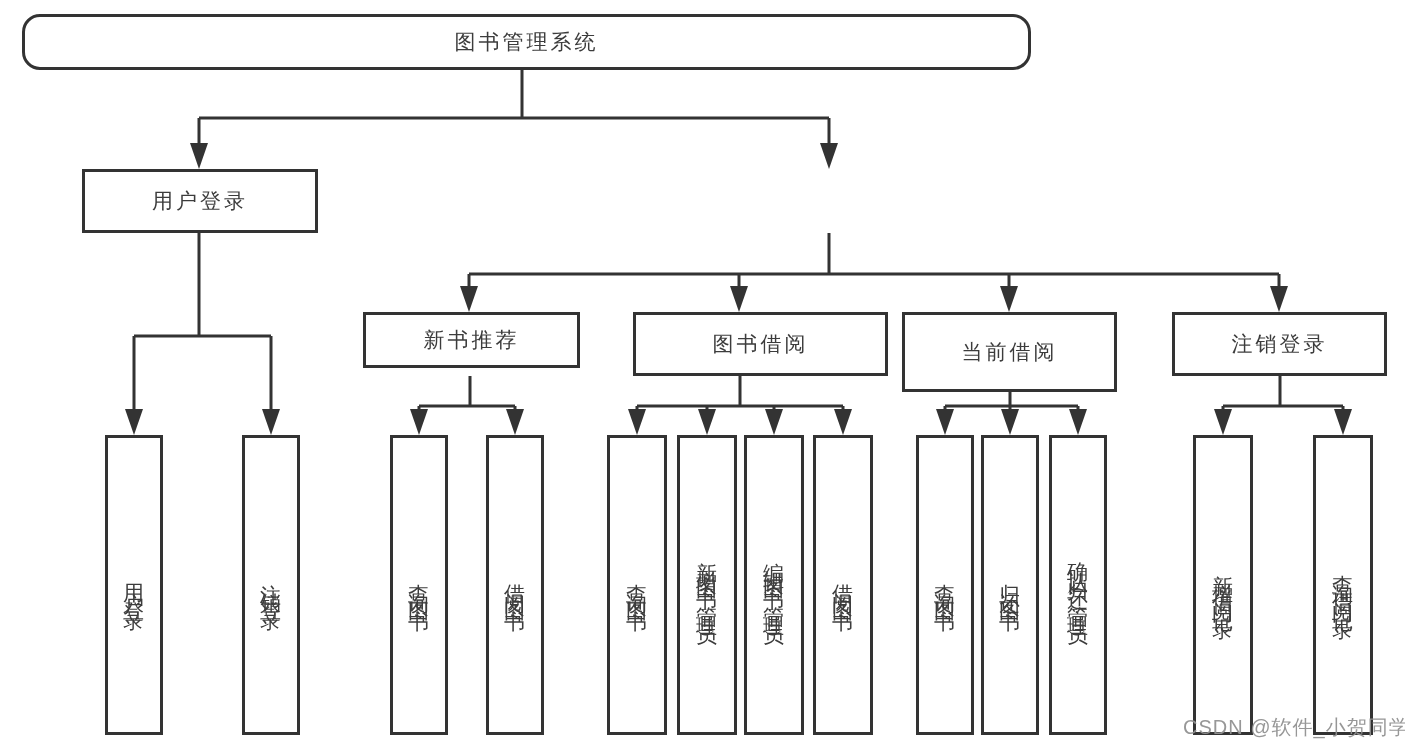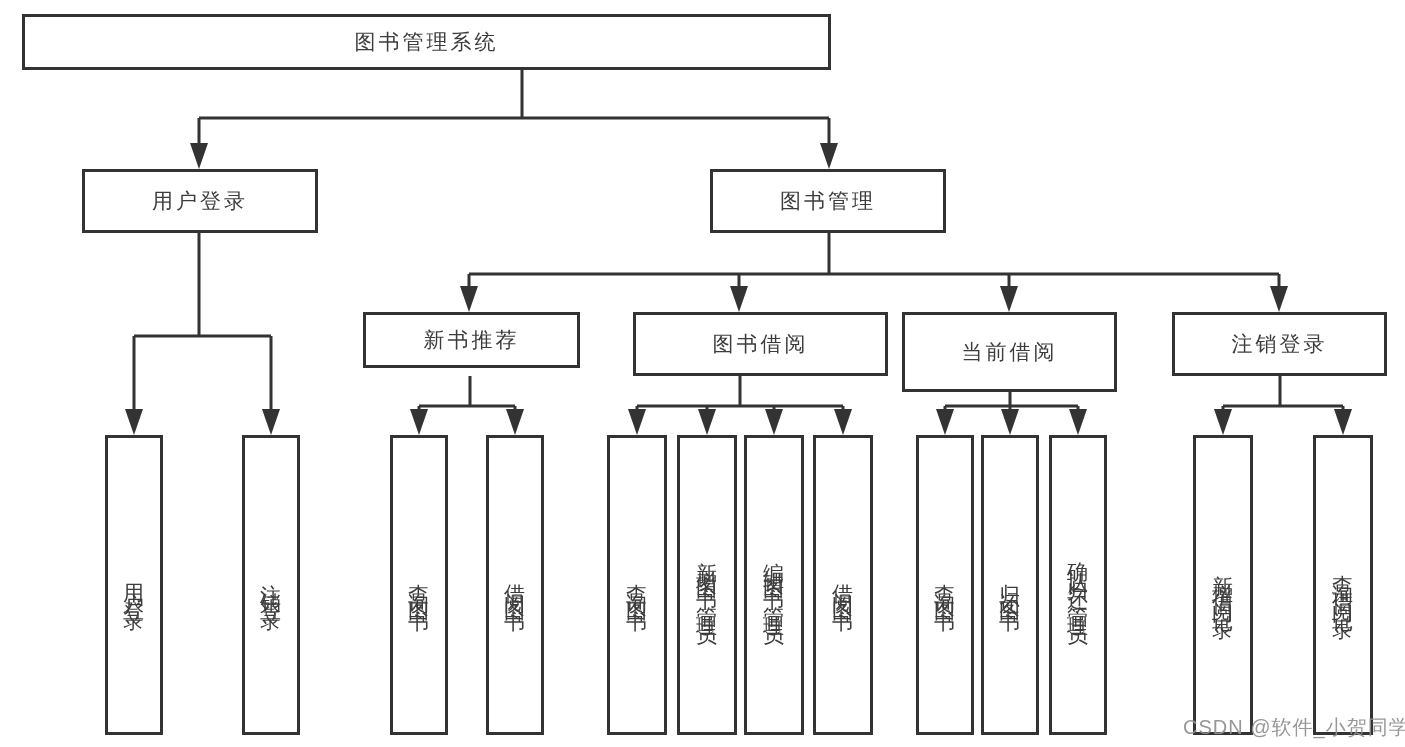--- a/index.html
+++ b/index.html
@@ -91,29 +91,26 @@
       <polygon points="765,409 783,409 774,435"></polygon>
       <polygon points="834,409 852,409 843,435"></polygon>
       <polygon points="936,409 954,409 945,435"></polygon>
       <polygon points="1001,409 1019,409 1010,435"></polygon>
       <polygon points="1069,409 1087,409 1078,435"></polygon>
       <polygon points="1214,409 1232,409 1223,435"></polygon>
       <polygon points="1334,409 1352,409 1343,435"></polygon>
     </g>
   </svg>
 
-  <div class="node" style="left:22px; top:14px; width:809px; height:56px;">
+  <div class="node" style="left:22px; top:14px; width:1009px; height:56px;border-radius:18px;">
     <span>图书管理系统</span>
   </div>
 
   <div class="node" style="left:82px; top:169px; width:236px; height:64px;">
     <span>用户登录</span>
-  </div>
-  <div class="node" style="left:710px; top:169px; width:236px; height:64px;">
-    <span>图书管理</span>
   </div>
 
   <div class="node" style="left:363px; top:312px; width:217px; height:56px;">
     <span>新书推荐</span>
   </div>
   <div class="node" style="left:633px; top:312px; width:255px; height:64px;">
     <span>图书借阅</span>
   </div>
   <div class="node" style="left:902px; top:312px; width:215px; height:80px;">
     <span>当前借阅</span>

